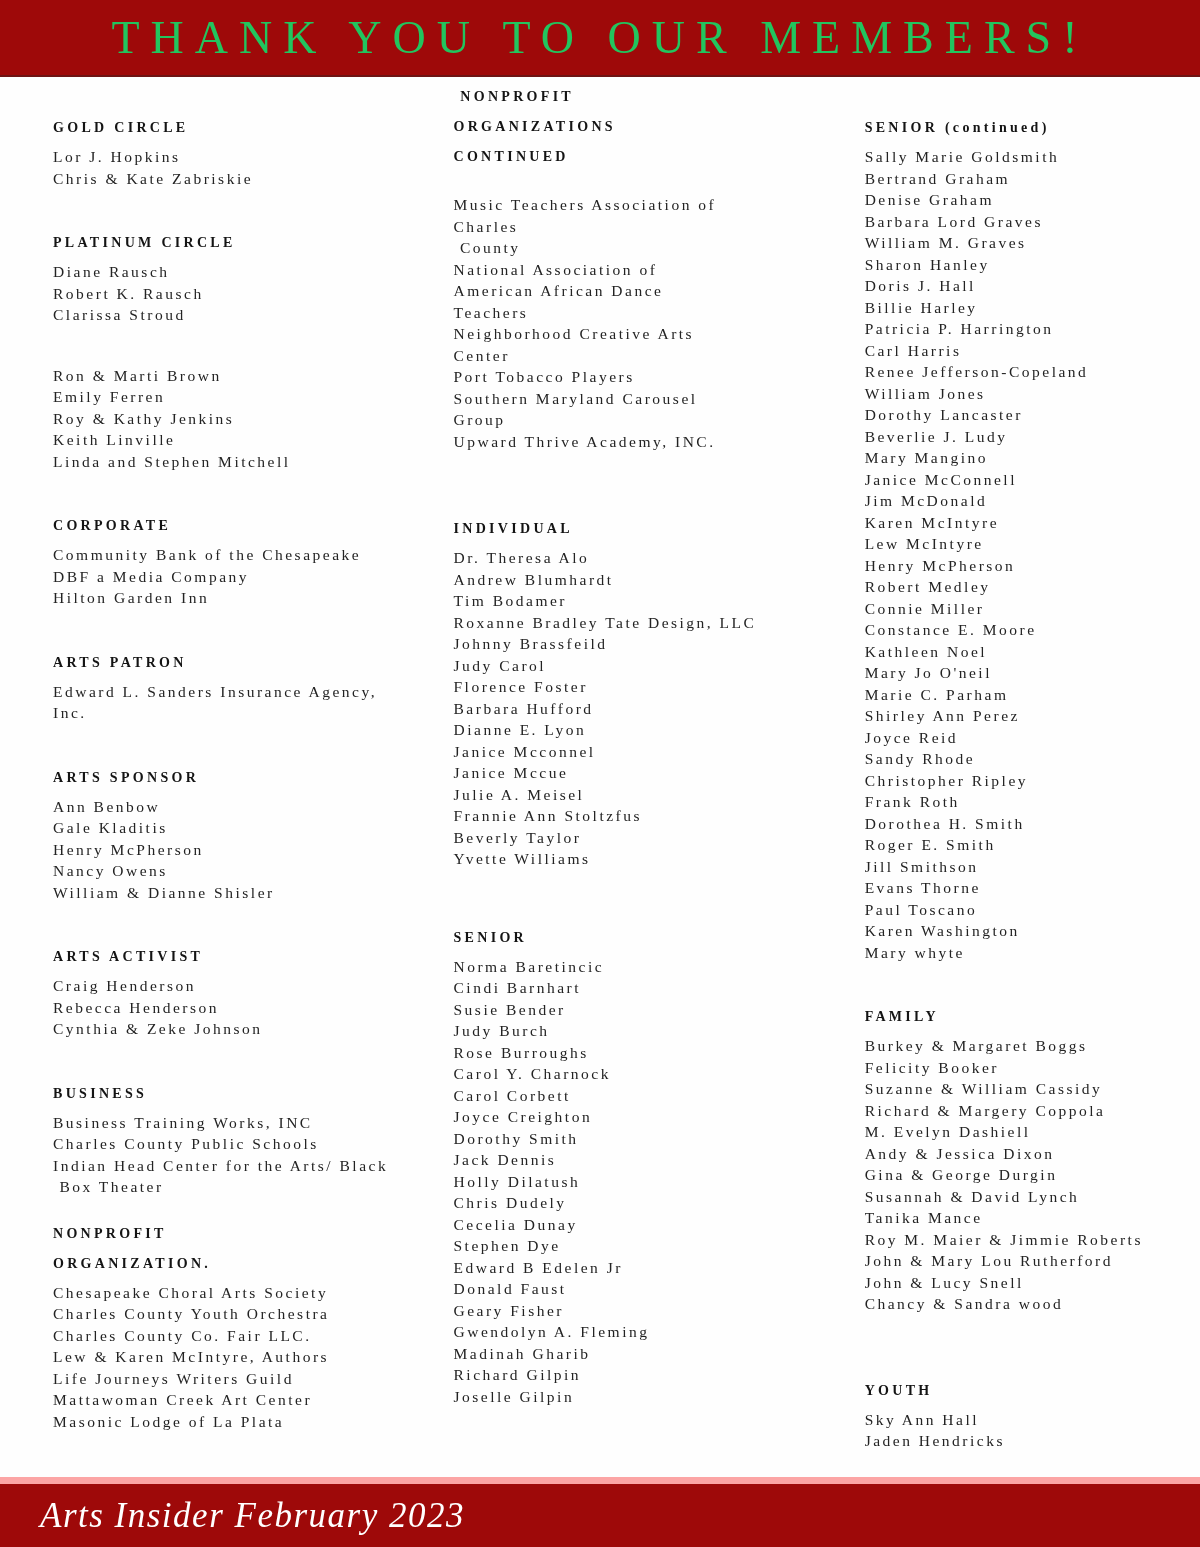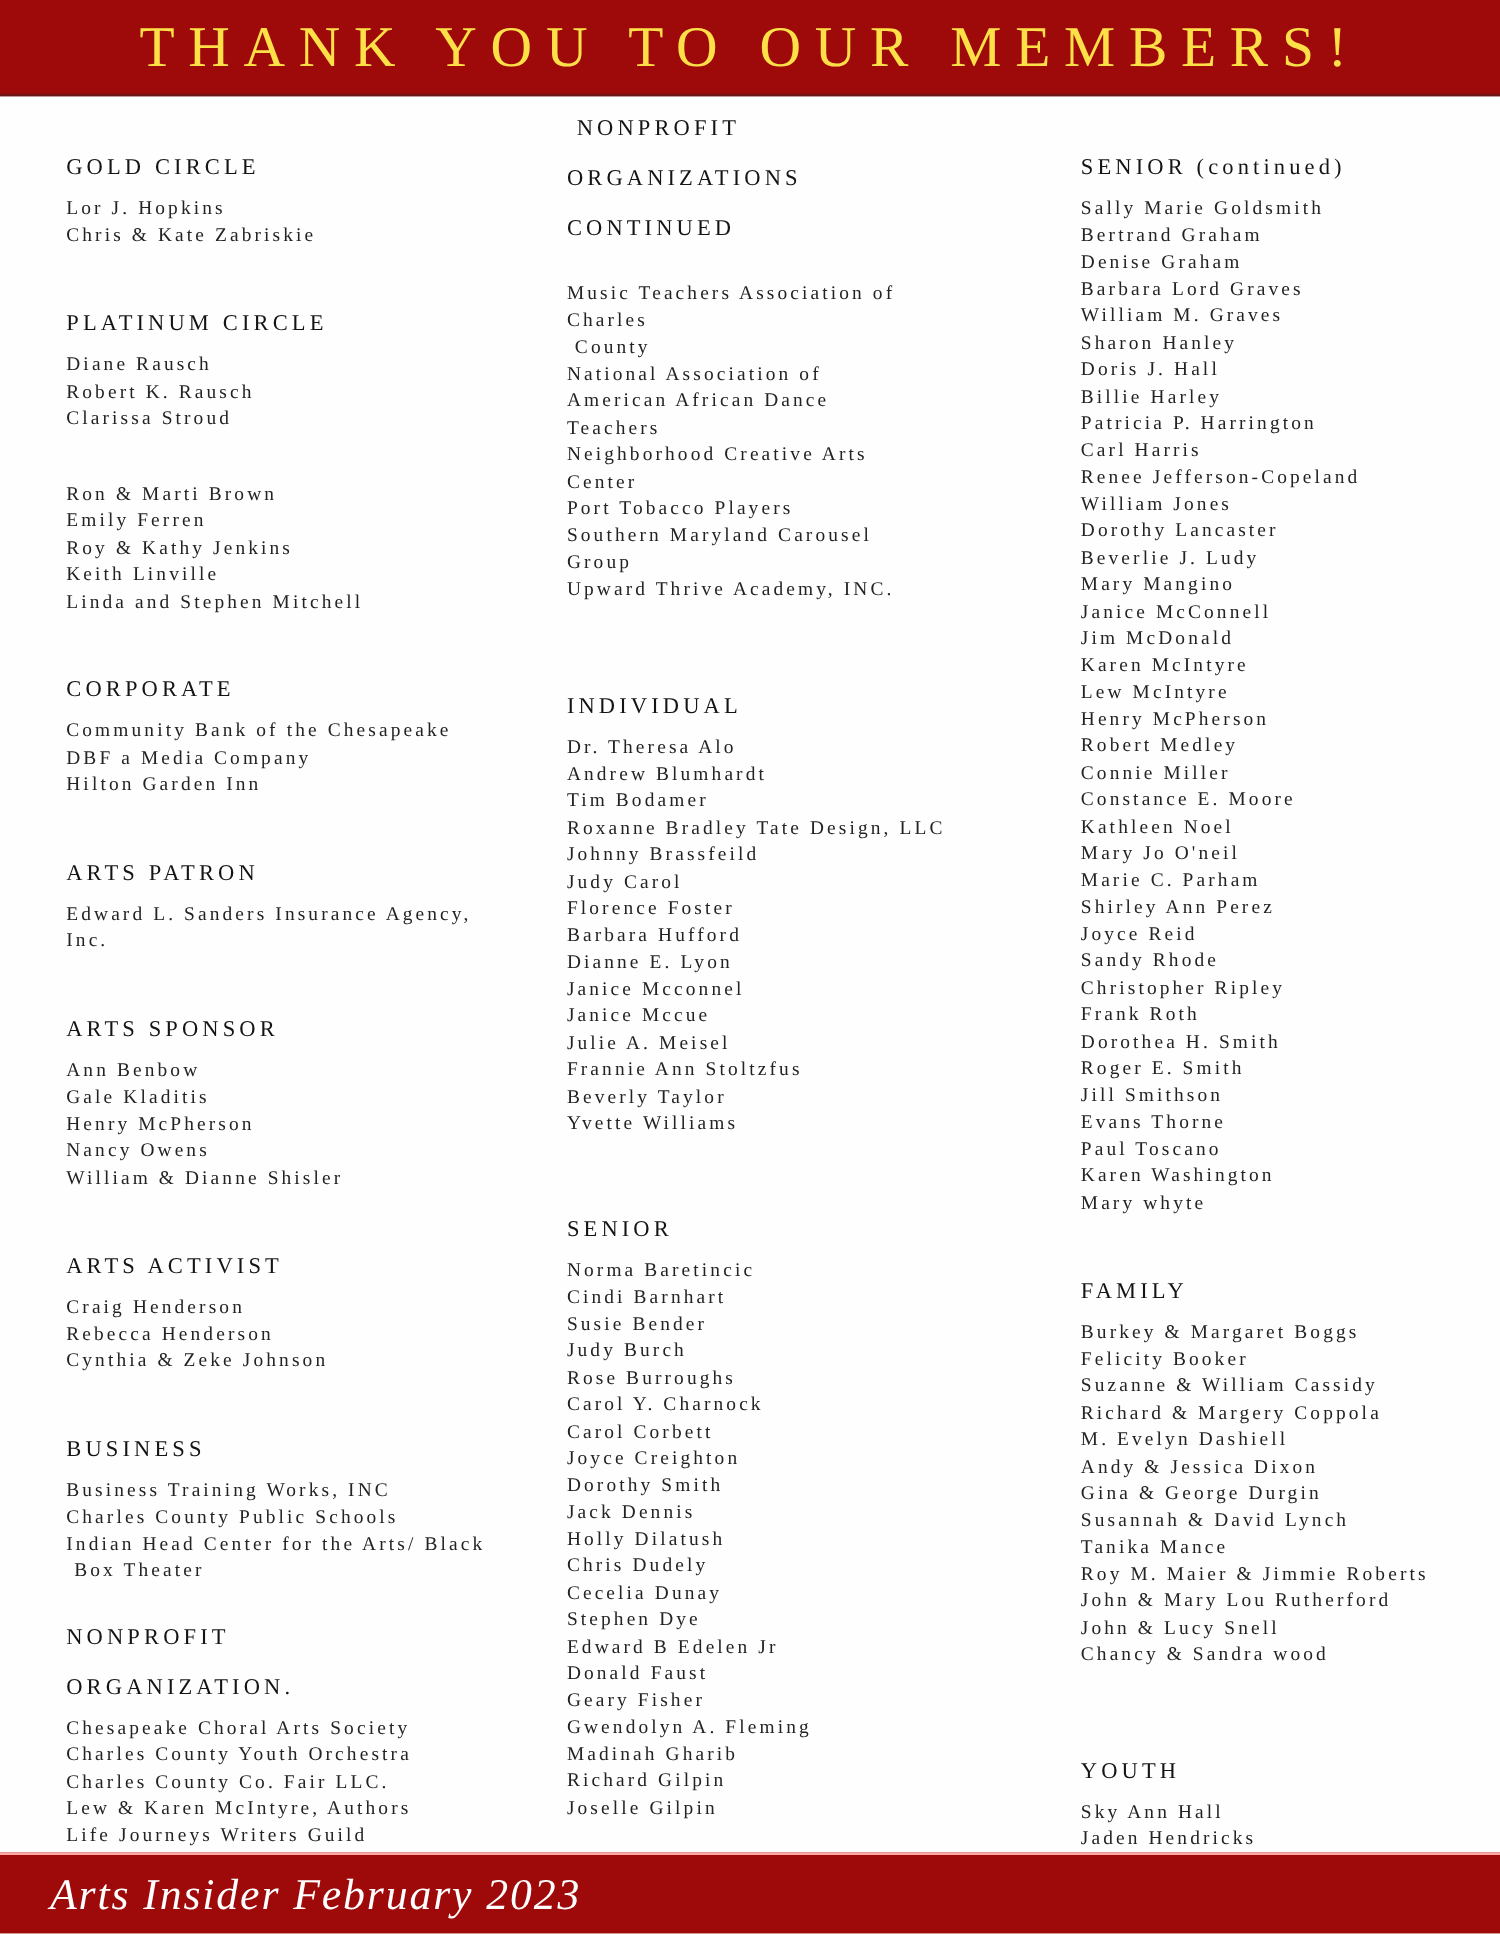--- a/index.html
+++ b/index.html
@@ -16,44 +16,44 @@
   
   .banner {
     height: 75px;
     background: #9e0909;
     border-bottom: 2px solid #6e1414;
     display: flex;
     align-items: center;
     justify-content: center;
   }
   .banner-title {
-    color: #fde047;
+    color: #22c55e;
     font-size: 46px;
     letter-spacing: 11px;
     white-space: nowrap;
     font-weight: 400;
   }
 
   
   .content {
     display: flex;
     padding-left: 53px;
     box-sizing: border-box;
     width: 1200px;
   }
   .column { box-sizing: border-box; }
   .col-0 { width: 412px; padding-top: 36px; }
   .col-1 { width: 390px; padding-top: 5px;  }
   .col-2 { width: 345px; padding-top: 36px; margin-left: 32px; }
 
   .section { margin-bottom: 39px; }
   .section-heading {
-    font-weight: normal;
-    font-size: 18px;
-    line-height: 40px;
+    font-weight: bold;
+    font-size: 14px;
+    line-height: 30px;
     letter-spacing: 3.3px;
     margin: 0 0 3px 0;
     white-space: pre-wrap;
     color: #141414;
   }
   .member {
     font-size: 15.5px;
     line-height: 21.5px;
     letter-spacing: 2.5px;
     white-space: pre-wrap;
@@ -66,21 +66,21 @@
   .col-1 .section:nth-child(3) { padding-top: 14px; }
   .col-2 .section:nth-child(3) { padding-top: 22px; }
   .col-0 .section:nth-child(9) { margin-top: -18px; }
 
   
   .footer {
     position: absolute;
     left: 0; right: 0; bottom: 0;
     height: 63px;
     background: #9e0909;
-    border-top: 2px solid #fca5a5;
+    border-top: 7px solid #fca5a5;
     display: flex;
     align-items: center;
   }
   .footer-text {
     color: #ffffff;
     font-style: italic;
     font-size: 35px;
     letter-spacing: 1.5px;
     padding-left: 40px;
   }

